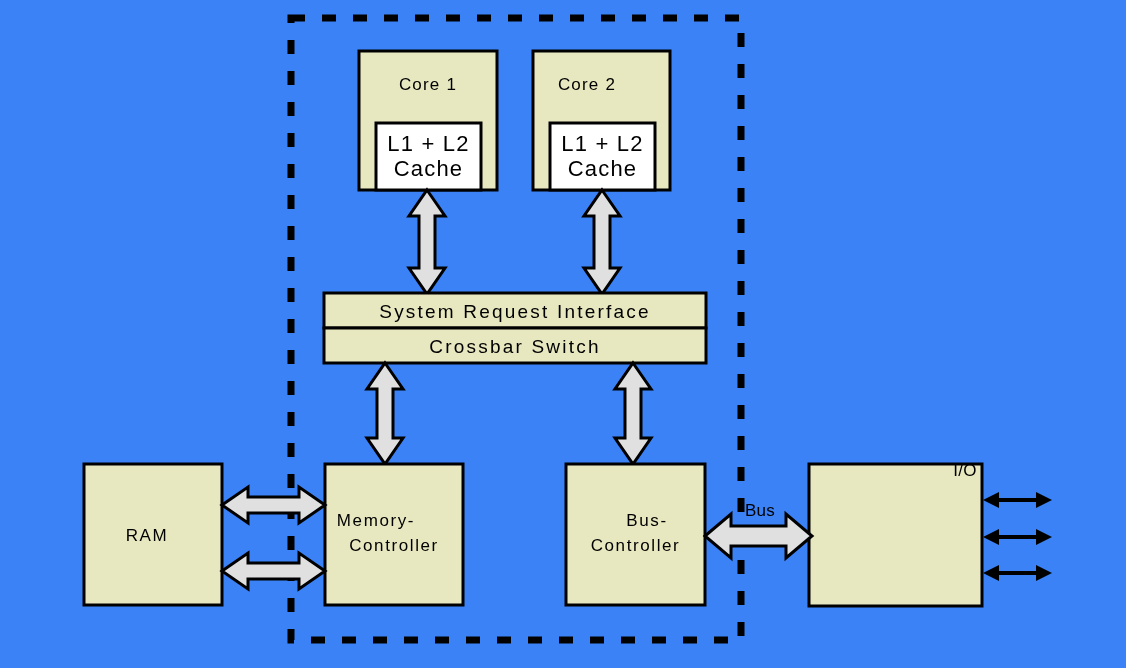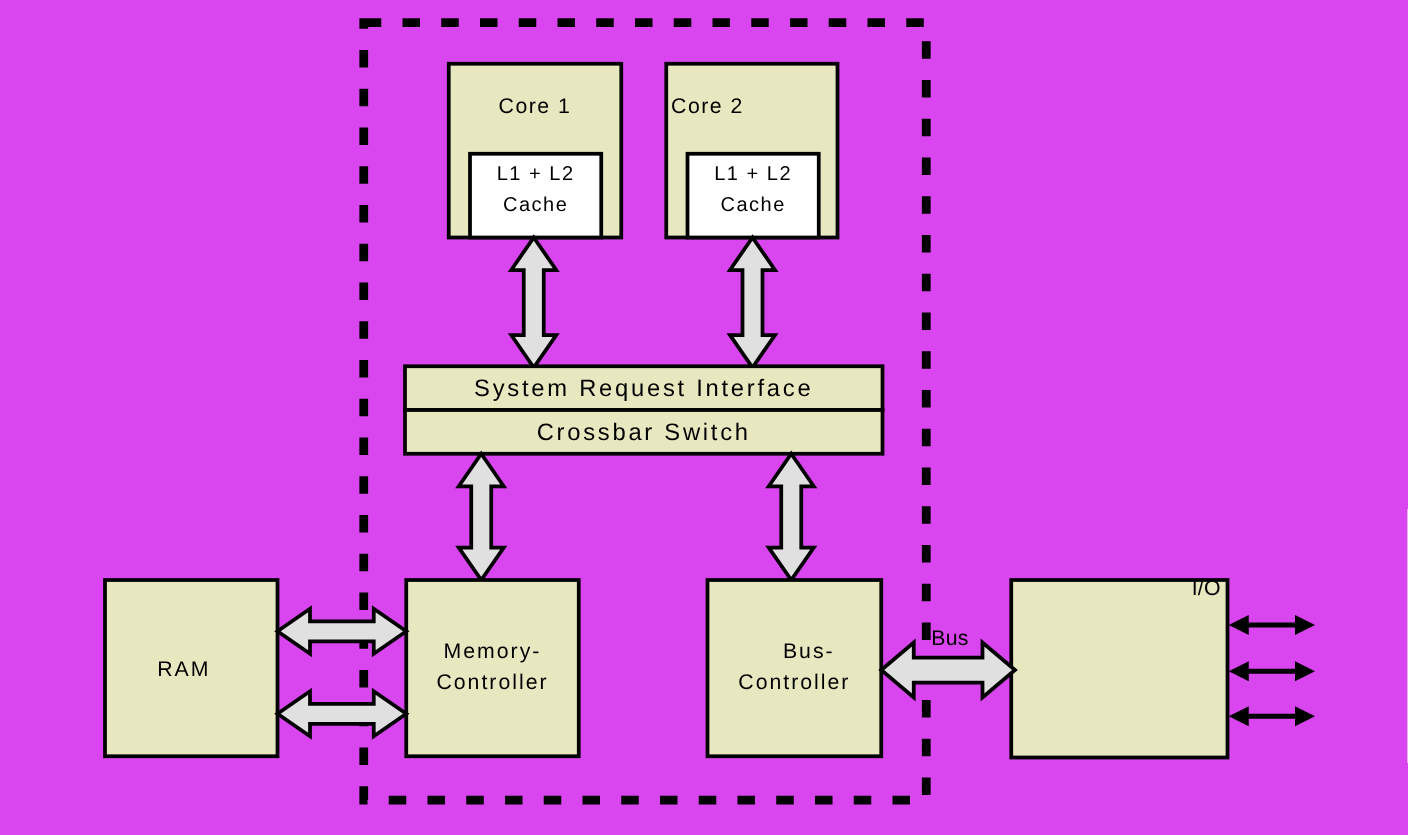--- a/index.html
+++ b/index.html
@@ -4,21 +4,21 @@
 <style>
   html, body {
     margin: 0;
     padding: 0;
     background: #ffffff;
   }
   #stage {
     position: relative;
     width: 1126px;
     height: 668px;
-    background: #d946ef;
+    background: #3b82f6;
     font-family: "Liberation Sans", sans-serif;
     overflow: hidden;
   }
   #diagram-svg {
     position: absolute;
     left: 0;
     top: 0;
     width: 1126px;
     height: 668px;
   }
@@ -60,21 +60,21 @@
     text-align: center;
     white-space: nowrap;
     line-height: 1.25;
     pointer-events: none;
   }
   .lbl-core {
     font-size: 17px;
     letter-spacing: 1.2px;
   }
   .lbl-cache {
-    font-size: 16px;
+    font-size: 22px;
     letter-spacing: 1.2px;
   }
   .lbl-bar {
     font-size: 19px;
     letter-spacing: 2.2px;
   }
   .lbl-unit {
     font-size: 17px;
     letter-spacing: 1.6px;
   }
@@ -141,30 +141,30 @@
       <polygon class="thin-arrow-head" points="983,573 999,565 999,581"></polygon>
       <polygon class="thin-arrow-head" points="1052,573 1036,565 1036,581"></polygon>
     </g>
 
   </svg>
 
   <div class="lbl lbl-core" style="left:359px; top:74px; width:138px;">Core 1</div>
   <div class="lbl lbl-cache" style="left:376px; top:130px; width:105px;">L1 + L2</div>
   <div class="lbl lbl-cache" style="left:376px; top:155px; width:105px;">Cache</div>
 
-  <div class="lbl lbl-core" style="left:511px; top:74px; width:110px;">Core 2</div>
+  <div class="lbl lbl-core" style="left:532px; top:74px; width:110px;">Core 2</div>
   <div class="lbl lbl-cache" style="left:550px; top:130px; width:105px;">L1 + L2</div>
   <div class="lbl lbl-cache" style="left:550px; top:155px; width:105px;">Cache</div>
 
   <div class="lbl lbl-bar" style="left:324px; top:300px; width:382px;">System Request Interface</div>
   <div class="lbl lbl-bar" style="left:324px; top:335px; width:382px;">Crossbar Switch</div>
 
   <div class="lbl lbl-unit" style="left:84px; top:525px; width:126px;">RAM</div>
 
-  <div class="lbl lbl-unit" style="left:325px; top:510px; width:138px;">Memory-</div>
+  <div class="lbl lbl-unit" style="left:307px; top:510px; width:138px;">Memory-</div>
   <div class="lbl lbl-unit" style="left:325px; top:535px; width:138px;">Controller</div>
 
   <div class="lbl lbl-unit" style="left:566px; top:510px; width:162px;">Bus-</div>
   <div class="lbl lbl-unit" style="left:566px; top:535px; width:139px;">Controller</div>
 
 
   <div class="lbl lbl-small" style="left:730px; top:500px; width:60px;">Bus</div>
 
   <div class="lbl lbl-small" style="left:935px; top:460px; width:60px;">I/O</div>
 

